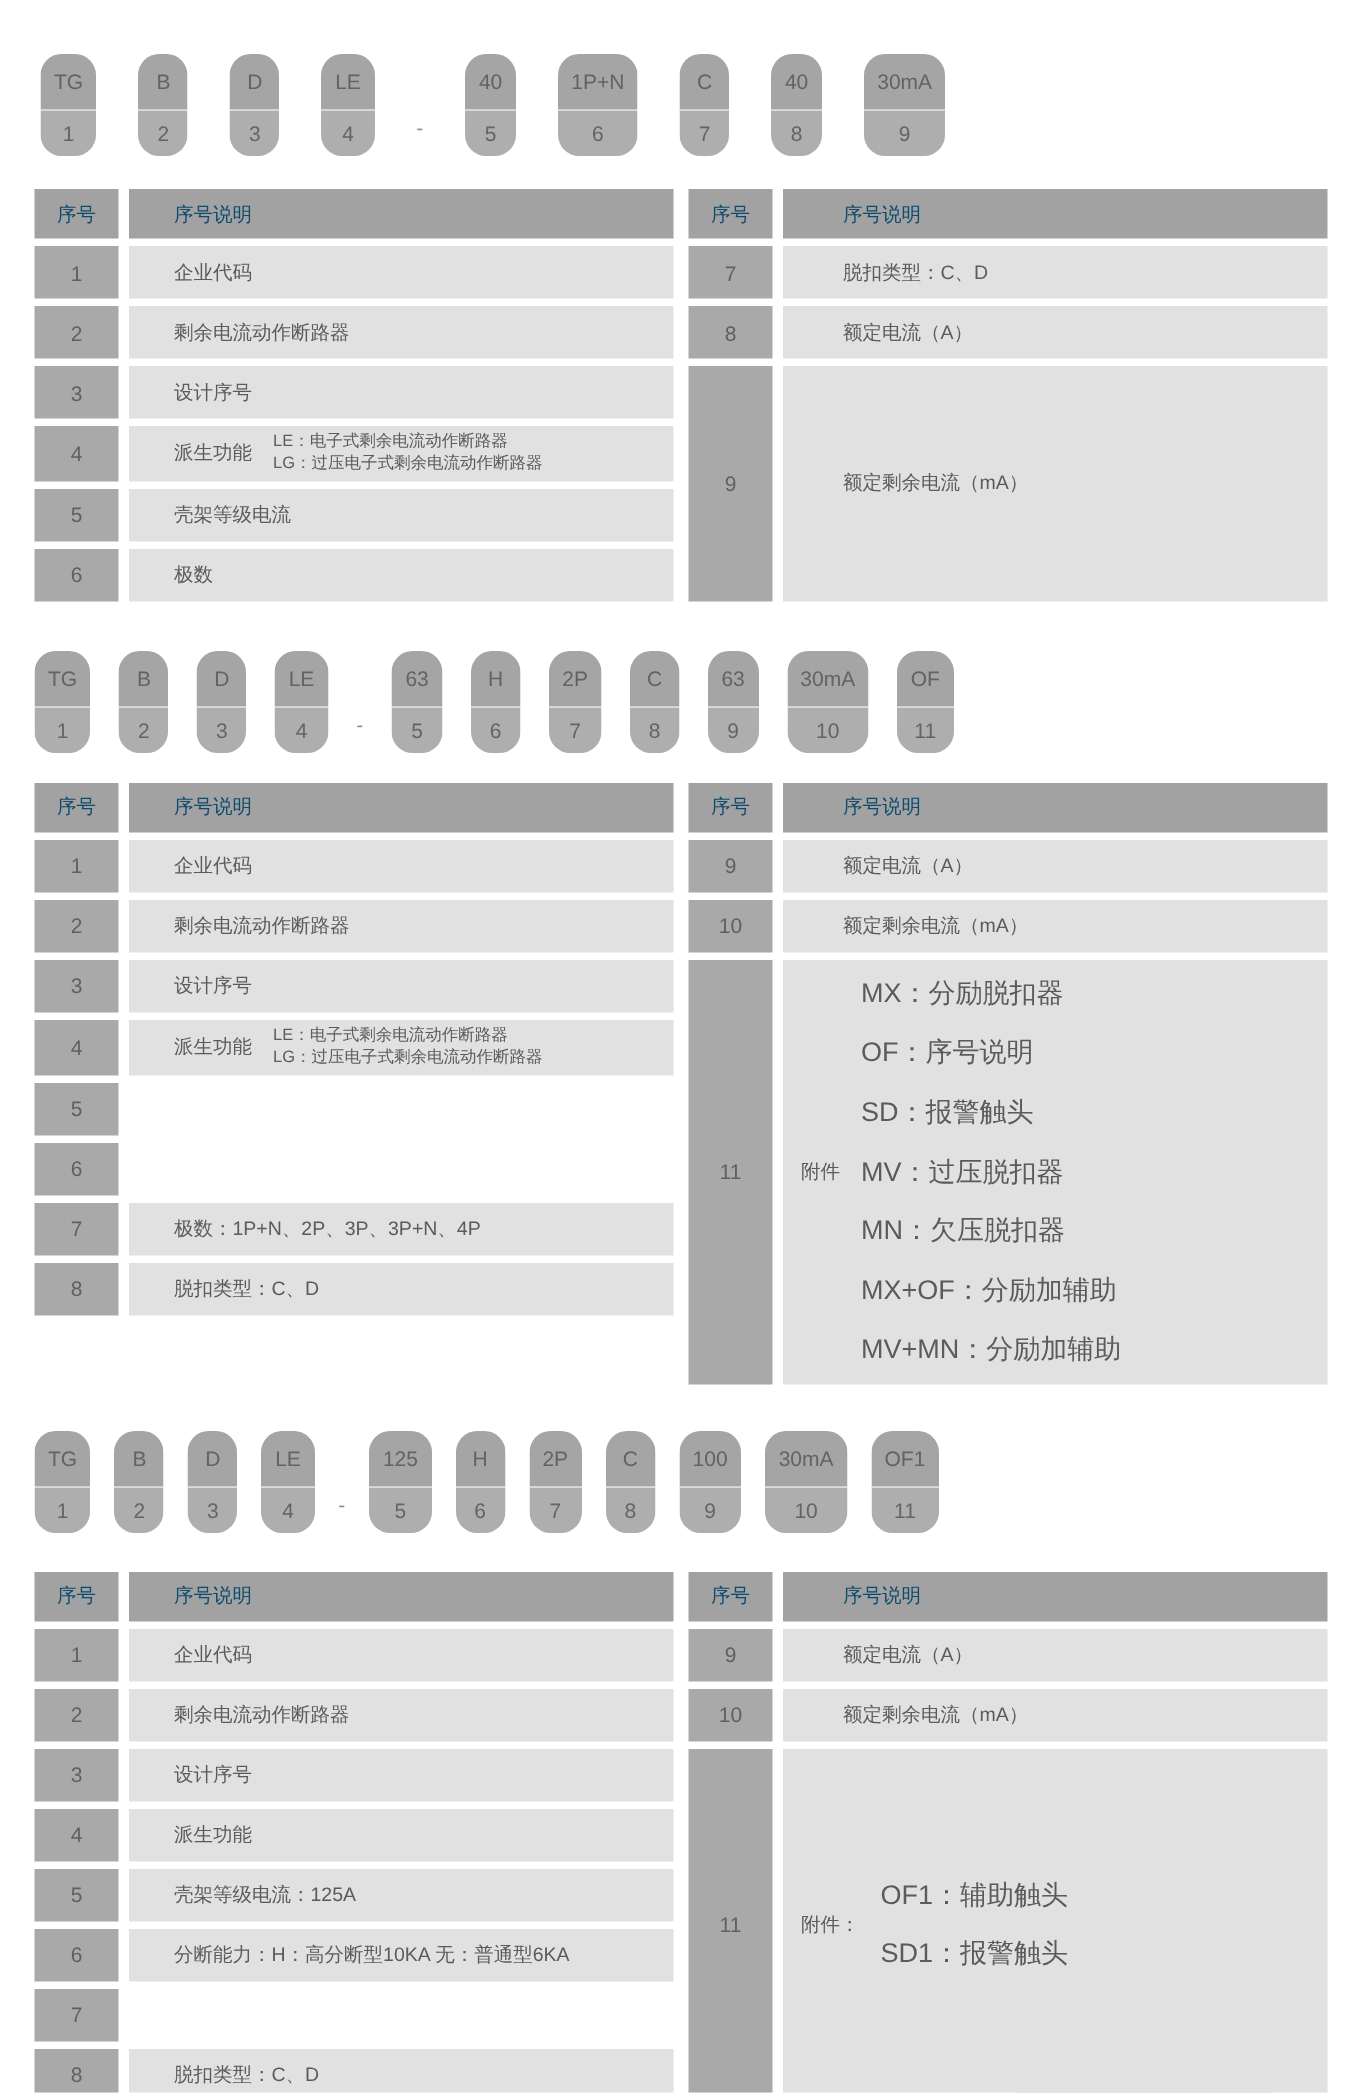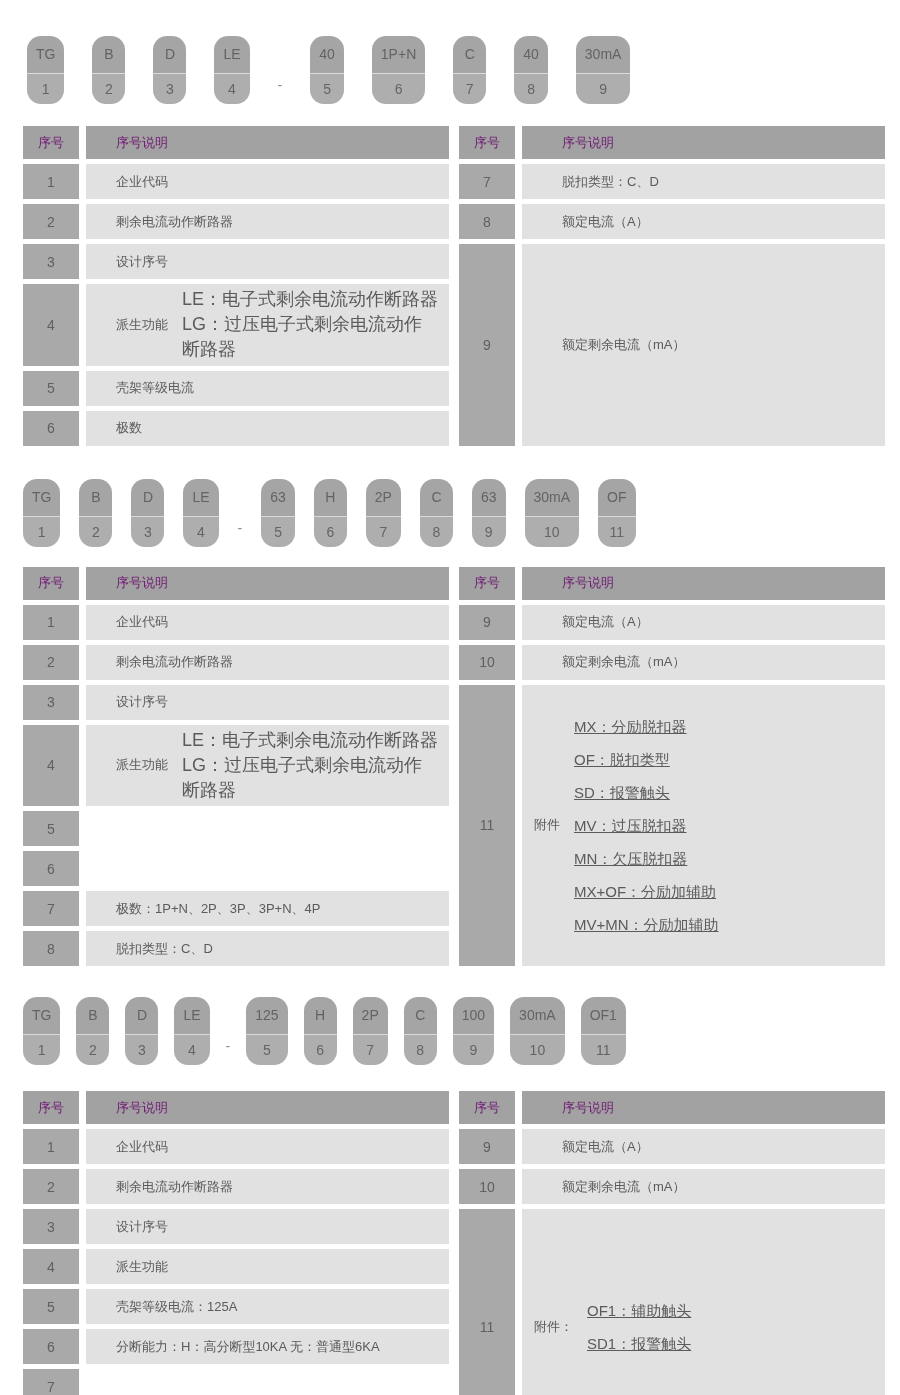--- a/index.html
+++ b/index.html
@@ -49,30 +49,30 @@
     font-size: 14px; min-height: 35px;
   }
   .dcell {
     flex: 1 1 auto;
     background: var(--desc-bg, #e1e1e1); color: #5b5b5b;
     display: flex; align-items: center;
     font-size: 13px; min-height: 35px; padding: 3px 10px 3px 30px;
   }
   .mtable-right .dcell { padding-left: 40px; }
   .thead .ncell, .thead .dcell {
-    background: var(--header-bg, #a2a2a2); color: #701a75;
+    background: var(--header-bg, #a2a2a2); color: #0c4a6e;
     min-height: 33px; font-size: 13px;
   }
   .dcell.has-label { padding-left: 30px; }
   .mtable-right .dcell.has-label { padding-left: 12px; }
   .dtext { white-space: pre-wrap; }
   .dlabel { white-space: nowrap; margin-right: 14px; }
   .dlines { display: flex; flex-direction: column; }
-  .dlines.tight { font-size: 18px; line-height: 1.4; }
-  .dlines.spread { font-size: 15px; line-height: 2.2; text-decoration: underline; }
+  .dlines.tight { font-size: 11px; line-height: 1.4; }
+  .dlines.spread { font-size: 18px; line-height: 2.2; }
 </style>
 </head>
 <body>
 
 <div class="container" id="sections-root">
     <div class="section s1">
       <div class="pills">
         <div class="pill">
           <div class="pill-code">TG</div>
           <div class="pill-num">1</div>
@@ -301,21 +301,21 @@
             <div class="dcell">
               <div class="dtext">额定剩余电流（mA）</div>
             </div>
           </div>
           <div class="trow fill">
             <div class="ncell">11</div>
             <div class="dcell has-label">
               <div class="dlabel">附件</div>
               <div class="dlines spread">
                 <div class="dline">MX：分励脱扣器</div>
-                <div class="dline">OF：脱扣类型</div>
+                <div class="dline">OF：序号说明</div>
                 <div class="dline">SD：报警触头</div>
                 <div class="dline">MV：过压脱扣器</div>
                 <div class="dline">MN：欠压脱扣器</div>
                 <div class="dline">MX+OF：分励加辅助</div>
                 <div class="dline">MV+MN：分励加辅助</div>
               </div>
             </div>
           </div>
         </div>
       </div>

